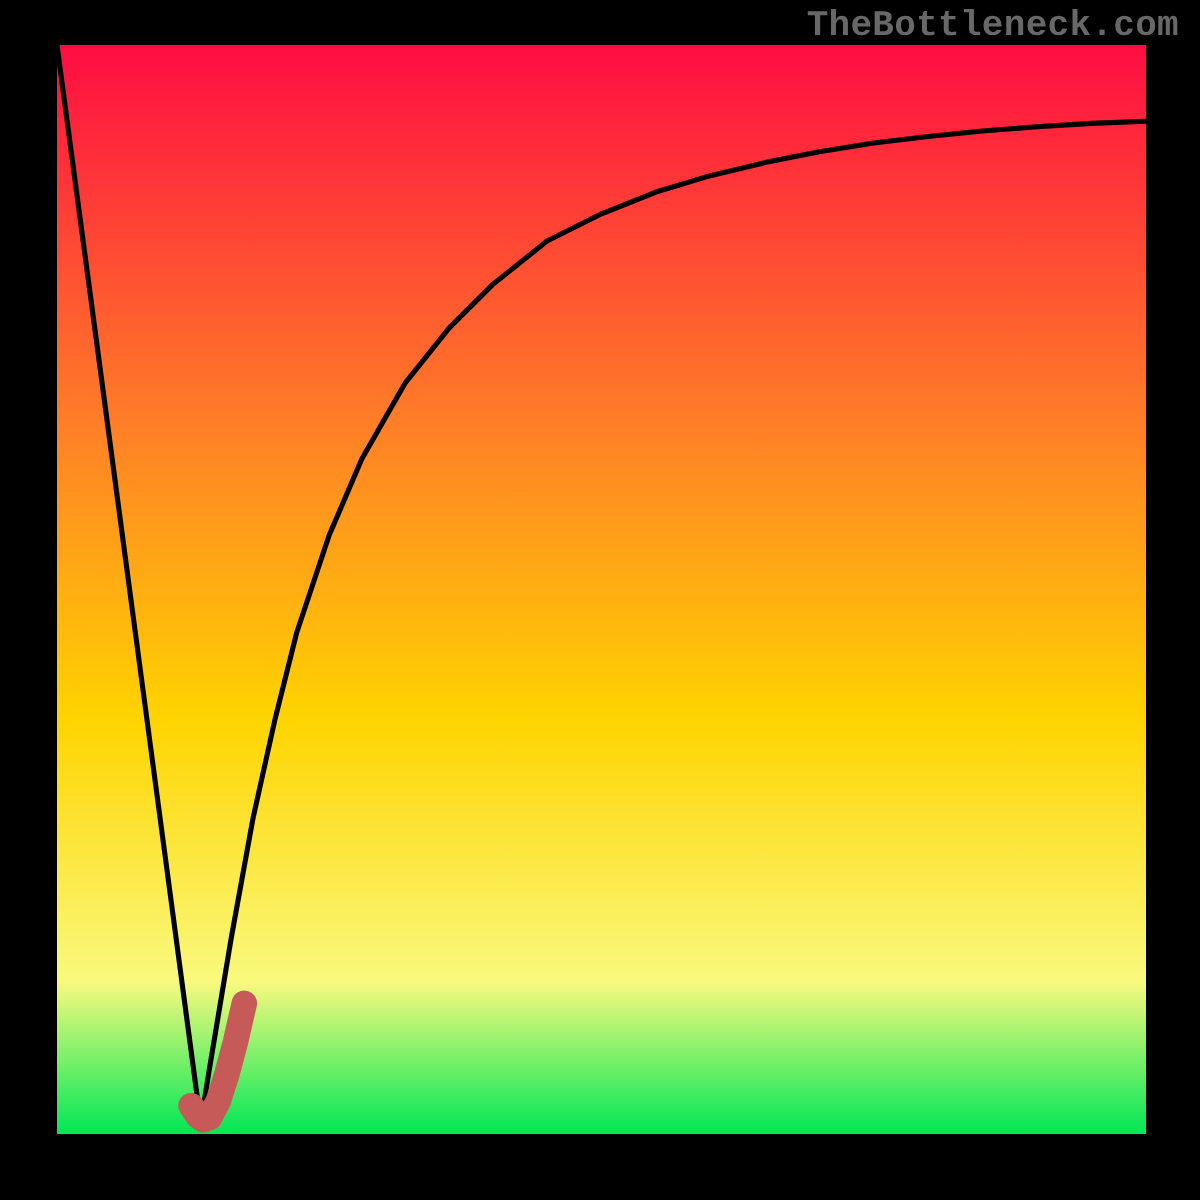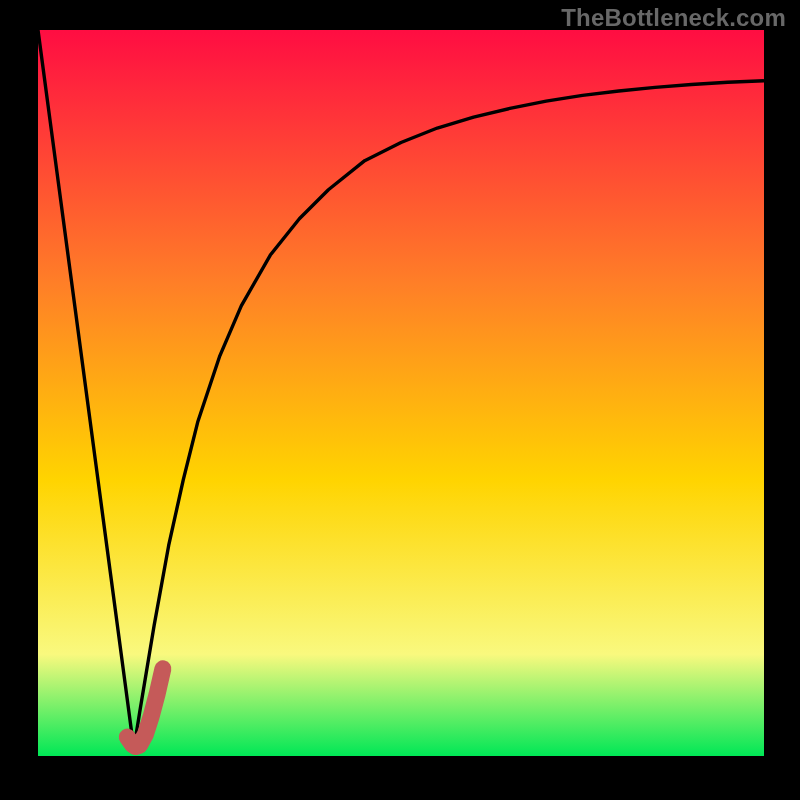--- a/index.html
+++ b/index.html
@@ -13,21 +13,21 @@
   .frame {
     position: relative;
     width: 800px;
     height: 800px;
     background: #000;
   }
   .watermark {
     position: absolute;
     top: 4px;
     right: 14px;
-    font-family: Liberation Sans, sans-serif;
+    font-family: Liberation Mono, monospace;
     font-size: 24px;
     font-weight: 600;
     color: #686868;
     letter-spacing: 0.2px;
   }
   svg {
     display: block;
   }
 </style>
 </head>

